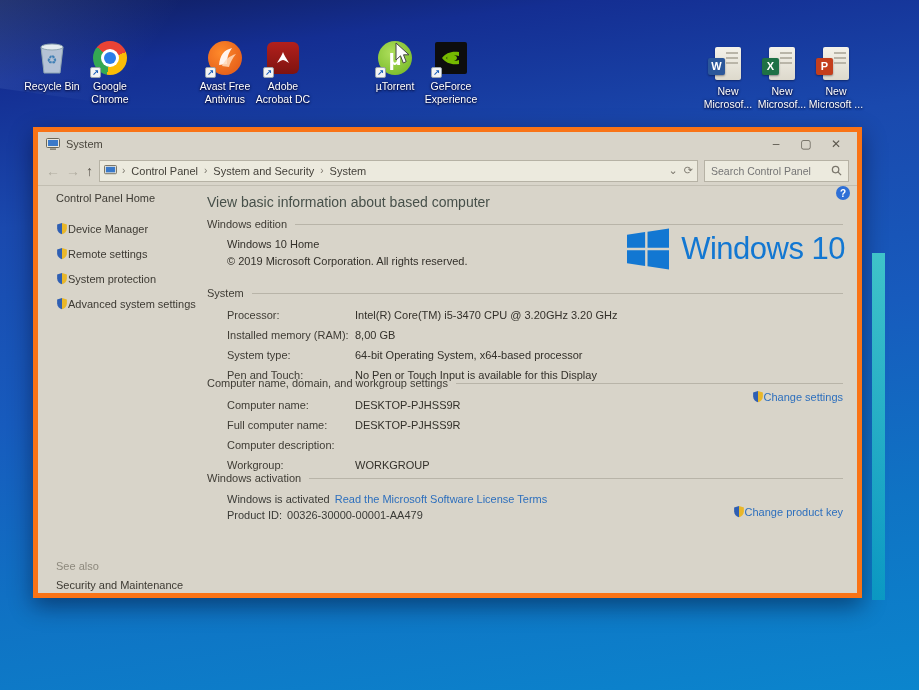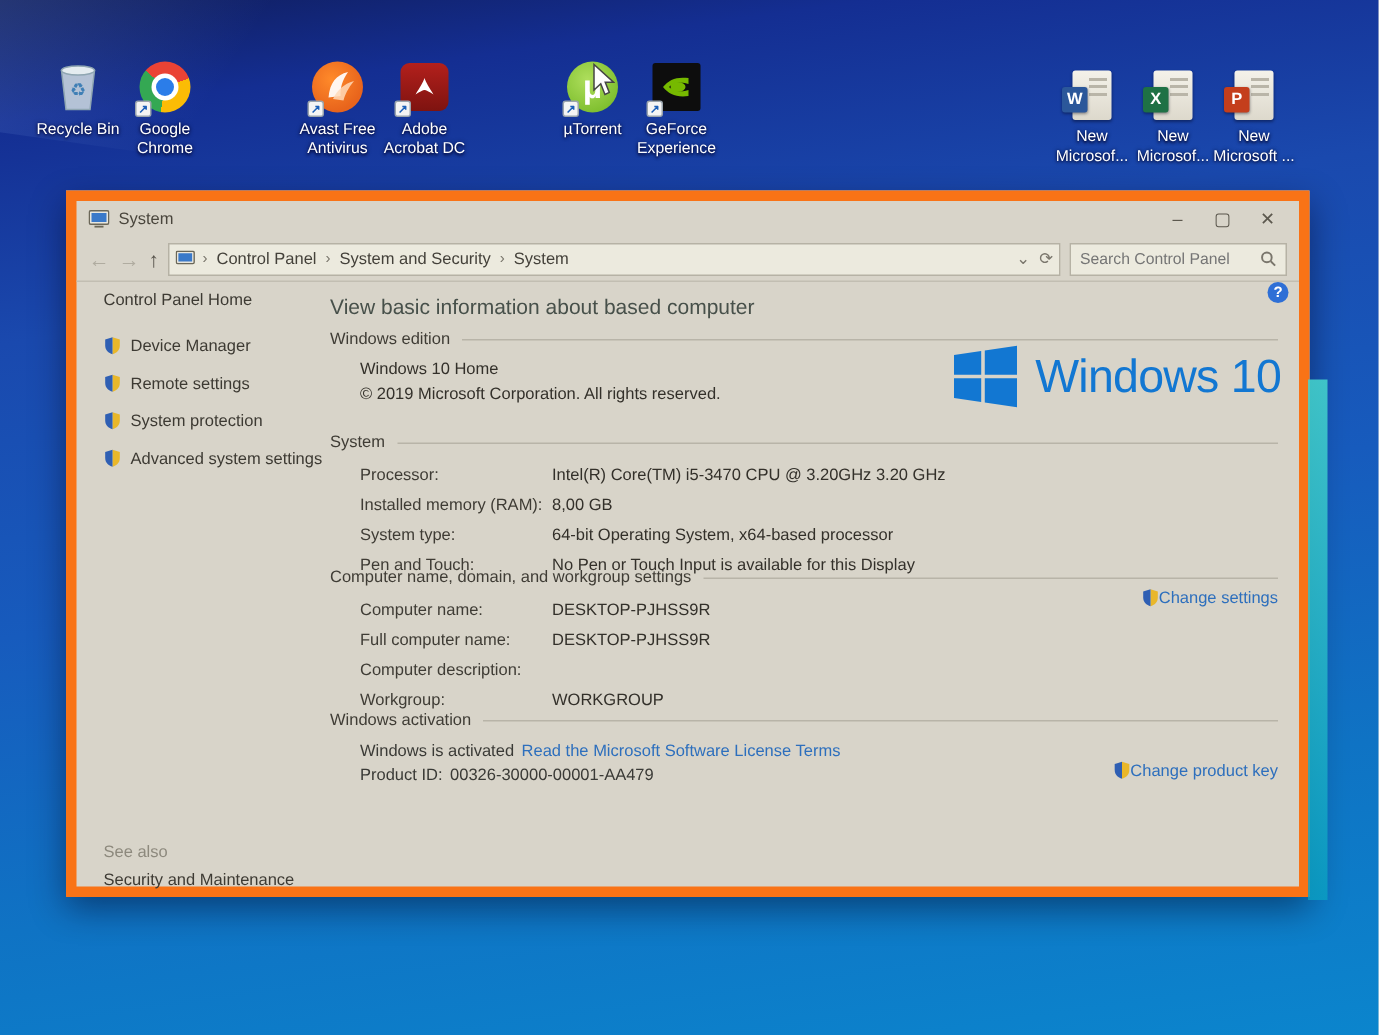--- a/index.html
+++ b/index.html
@@ -45,22 +45,22 @@
   .office-page .lines { position:absolute; right:3px; top:5px; width:12px; height:14px;
     background: repeating-linear-gradient(#b9b5a8 0 2px, transparent 2px 5px); }
   .office-sq { position:absolute; left:-7px; bottom:5px; width:17px; height:17px; border-radius:2px;
     color:#fff; font-weight:bold; font-size:11px; display:flex; align-items:center; justify-content:center; box-shadow:0 1px 2px rgba(0,0,20,.4); }
 
   
   .cursor { position:absolute; left:394px; top:42px; z-index:50; pointer-events:none; }
 
   
   .win {
-    position:absolute; left:44px; top:127px; width:829px; height:471px;
-    background:#d8d4c9; border:7px solid #f97316;
+    position:absolute; left:33px; top:127px; width:829px; height:471px;
+    background:#d8d4c9; border:5px solid #f97316;
     box-shadow: 0 8px 22px rgba(0,0,25,.45);
     color:#3a3a36; font-size:11px;
   }
   .titlebar { position:relative; height:24px; display:flex; align-items:center; padding:0 8px; gap:6px; }
   .title-text { font-size:11px; color:#4a463d; }
   .wctrl { position:absolute; right:6px; top:0; height:24px; display:flex; align-items:center; }
   .wctrl span { width:30px; text-align:center; font-size:12px; color:#5c584e; cursor:default; }
   .navbar { height:30px; display:flex; align-items:center; padding:0 8px; gap:6px; border-bottom:1px solid #c2beb2; }
   .navarrow { font-size:14px; line-height:1; }
   .dim { color:#b0aca0; }
@@ -82,21 +82,21 @@
   }
   .help-badge {
     position:absolute; right:7px; top:54px; width:14px; height:14px; border-radius:50%;
     background:#2e6fd6; color:#fff; font-size:10px; font-weight:bold;
     display:flex; align-items:center; justify-content:center; cursor:pointer;
   }
 
   
   .side { position:absolute; left:0; top:52px; width:168px; bottom:0; padding:8px 0 0 18px; }
   .side-home { font-size:11px; color:#3d3a33; margin-bottom:18px; cursor:pointer; }
-  .side-item { display:flex; align-items:center; gap:6px; margin-bottom:7px; cursor:pointer; color:#3d3a33;margin-top:12px; }
+  .side-item { display:flex; align-items:center; margin-bottom:7px; cursor:pointer; color:#3d3a33;margin-top:12px; }
   .see-also { position:absolute; left:18px; top:428px; }
   .see-also .sa-h { color:#8d897d; margin-bottom:7px; }
   .see-also .sa-i { color:#3d3a33; cursor:pointer; }
 
   
   .main-heading { position:absolute; left:169px; top:62px; font-size:14px; color:#47504a; }
   .section { position:absolute; left:169px; right:14px; }
   .sec-head { display:flex; align-items:center; }
   .sec-title { white-space:nowrap; color:#3f3c35; }
   .sec-line { flex:1; height:1px; background:#b8b4a8; margin-left:8px; }

